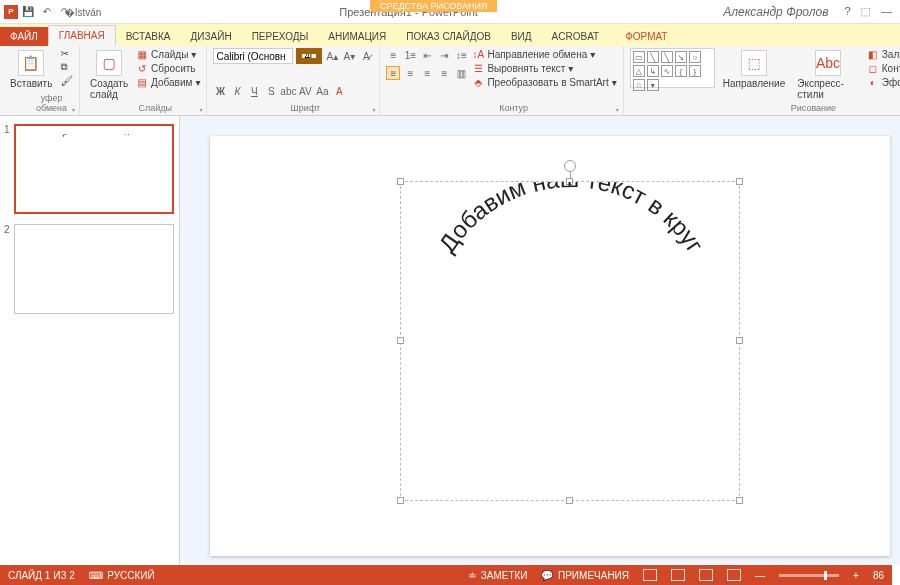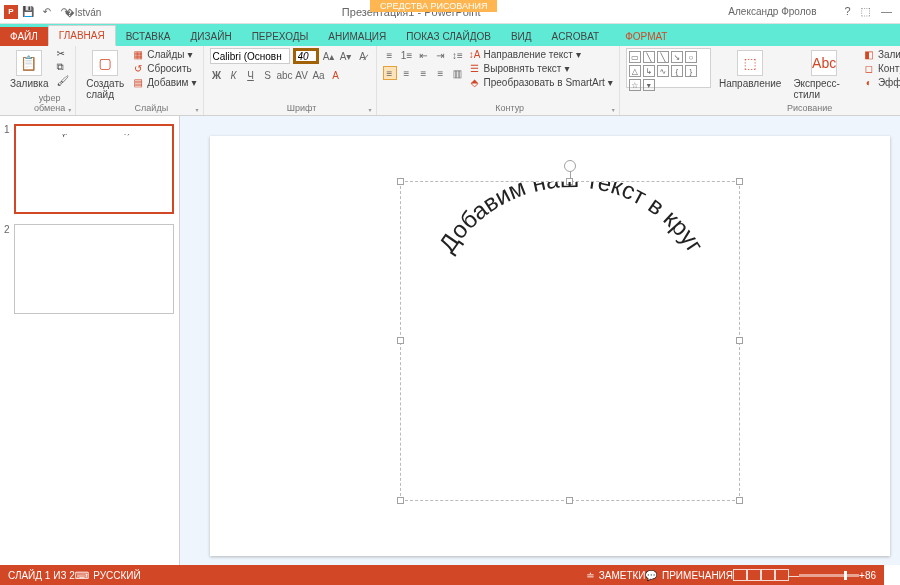--- a/index.html
+++ b/index.html
@@ -7,41 +7,41 @@
 
 
 .titlebar { height: 24px; background: #fff; display: flex; align-items: center; border-bottom: 1px solid #e1e1e1; }
 .titlebar .qat { display: flex; align-items: center; gap: 4px; padding: 0 4px; }
 .titlebar .qat .app-icon { width: 14px; height: 14px; background: #d24726; display:flex;align-items:center;justify-content:center;color:#fff;font-size:8px;font-weight:bold; }
 .titlebar .title-text { flex: 1; text-align: center; font-size: 11px; color: #666; }
 .titlebar .context-tab-wrap { position: absolute; left: 370px; top: 0; height: 36px; display:flex; flex-direction:column; align-items:center; }
 .titlebar .context-tab-wrap .ctx-label { background:#ffb650; color:#fff; font-size:9px; padding:1px 10px; }
 .titlebar .win-controls { display:flex; gap:10px; padding:0 8px; color:#666; }
 .titlebar .win-controls span { cursor:default; }
-.titlebar .user { font-size:10px; color:#666; margin-right:20px; }
-
-
-.tabs { height: 22px; background:#5eead4; display:flex; align-items:flex-end; font-size:10px; }
+.titlebar .user { font-size:12px; color:#666; margin-right:8px;font-style:italic; }
+
+
+.tabs { height: 22px; background:#fef9c3; display:flex; align-items:flex-end; font-size:10px; }
 .tabs .tab { padding: 4px 10px; color:#444; cursor:default; text-transform:uppercase; }
 .tabs .tab.file { background:#d24726; color:#fff; }
 .tabs .tab.active { border:1px solid #d1d1d1; border-bottom:1px solid #f5f5f5; color:#d24726; background:#f5f5f5; }
 .tabs .tab.format { color:#d24726; }
 
 
 .ribbon { height: 70px; background:#f5f5f5; border-bottom:1px solid #d1d1d1; display:flex; font-size:10px; }
 .ribbon .group { border-right:1px solid #e1e1e1; padding:2px 6px 0 6px; display:flex; flex-direction:column; justify-content:space-between; }
 .ribbon .group .controls { display:flex; gap:4px; align-items:flex-start; flex:1; }
 .ribbon .group .label { text-align:center; color:#777; font-size:9px; padding-bottom:2px; position:relative;margin-left:24px; }
 .ribbon .group .label::after { content:"▾"; font-size:6px; color:#999; position:absolute; right:-2px; bottom:2px; }
 .ribbon .bigbtn { display:flex; flex-direction:column; align-items:center; gap:2px; padding:2px 4px; cursor:default; }
 .ribbon .bigbtn .ico { width:26px; height:26px; background:#fff; border:1px solid #d1d1d1; display:flex;align-items:center;justify-content:center;font-size:14px;color:#d24726; }
 .ribbon .smallrow { display:flex; gap:3px; align-items:center; }
 .ribbon .smallrow .mini { width:14px;height:14px; display:flex;align-items:center;justify-content:center;color:#666;font-size:10px; }
 .ribbon input.fontname { width:80px; height:16px; font-size:10px; border:1px solid #ccc; padding:0 2px; }
-.ribbon input.fontsize { width:26px; height:16px; font-size:10px; border:3px solid #a16207; padding:0 2px;font-style:italic; }
+.ribbon input.fontsize { width:26px; height:16px; font-size:10px; border:6px solid #a16207; padding:0 2px; }
 .ribbon .stack { display:flex; flex-direction:column; gap:2px; }
 .ribbon .shapes-gallery { width:100px; height:40px; background:#fff; border:1px solid #d1d1d1; display:flex; flex-wrap:wrap; gap:2px; padding:2px; }
 .ribbon .shapes-gallery span { width:12px;height:12px; border:1px solid #999; font-size:8px; display:flex;align-items:center;justify-content:center;color:#666; }
 .ribbon .txtbtn { display:flex; align-items:center; gap:3px; color:#444; cursor:default; white-space:nowrap; }
 .ribbon .txtbtn .ti { width:12px;height:12px; display:inline-flex;align-items:center;justify-content:center;color:#d24726;font-size:10px; }
 
 
 .workspace { position:absolute; top:116px; left:0; right:0; bottom:20px; display:flex; background:#eef5fc; }
 .slide-panel { width:180px; background:#fff; border-right:1px solid #d1d1d1; overflow:auto; padding:8px 4px; }
 .thumb-wrap { display:flex; gap:4px; margin-bottom:10px; }
@@ -60,21 +60,21 @@
 .textbox-sel .hw  { left:-4px; top:50%; margin-top:-4px; }
 .textbox-sel .hnw { top:-4px; left:-4px; }
 .textbox-sel .hne { top:-4px; right:-4px; }
 .textbox-sel .hsw { bottom:-4px; left:-4px; }
 .textbox-sel .hse { bottom:-4px; right:-4px; }
 .textbox-sel .rot { position:absolute; top:-22px; left:50%; margin-left:-6px; width:12px;height:12px; border:1px solid #a2a2a2; border-radius:50%; background:#fff; }
 .textbox-sel .rot::before{ content:""; position:absolute; left:5px; top:11px; width:1px; height:8px; background:#a2a2a2; }
 .textbox-sel svg.arc { position:absolute; top:0; left:0; }
 
 
-.status { position:absolute; left:0; right:16px; bottom:0; height:20px; background:#d24726; color:#fff; display:flex; align-items:center; font-size:10px; padding:0 8px; }
+.status { position:absolute; left:0; right:8px; bottom:0; height:20px; background:#d24726; color:#fff; display:flex; align-items:center; font-size:10px; padding:0 8px; gap:14px; }
 .status .spacer { flex:1; }
 .status .sbtn { display:flex; align-items:center; gap:4px; cursor:default; }
 .status .vicon { width:14px;height:12px; border:1px solid rgba(255,255,255,.8); }
 
 .qicon { width:14px;height:14px; display:flex;align-items:center;justify-content:center; color:#666; font-size:10px; }
 </style>
 </head>
 <body>
 
 <div class="titlebar">
@@ -109,21 +109,21 @@
   <div class="tab">ACROBAT</div>
   <div class="tab format" style="margin-left:6px">ФОРМАТ</div>
 </div>
 
 <div class="ribbon">
 
   <div class="group">
     <div class="controls">
       <div class="bigbtn">
         <div class="ico">📋</div>
-        <span>Заливка</span>
+        <span>Вставить</span>
       </div>
       <div class="stack">
         <span class="mini">✂</span>
         <span class="mini">⧉</span>
         <span class="mini">🖌</span>
       </div>
     </div>
     <div class="label">уфер обмена</div>
   </div>
 
@@ -140,21 +140,21 @@
             <span>Сбросить</span>
           </div>
         <div class="txtbtn"><span class="ti">▤</span><span>Добавим</span> ▾</div>
       </div>
     </div>
     <div class="label">Слайды</div>
   </div>
 
   <div class="group">
     <div class="controls">
-      <div class="stack" style="gap:4px">
+      <div class="stack" style="gap:20px">
         <div class="smallrow">
           <input class="fontname" value="Calibri (Основн" style="">
           <input class="fontsize" value="40" style="">
           <span class="mini">A▴</span>
           <span class="mini">A▾</span>
           <span class="mini">A̷</span>
         </div>
         <div class="smallrow">
           <span class="mini">
               <b>Ж</b>
@@ -188,21 +188,21 @@
         </div>
         <div class="smallrow">
           <span class="mini" style="background:#fde3b7;border:1px solid #e3a23c">≡</span>
           <span class="mini">≡</span>
           <span class="mini">≡</span>
           <span class="mini">≡</span>
           <span class="mini">▥</span>
         </div>
       </div>
       <div class="stack">
-        <div class="txtbtn"><span class="ti">↕A</span><span>Направление текст</span> ▾</div>
+        <div class="txtbtn"><span class="ti">↕A</span><span>Направление обмена</span> ▾</div>
         <div class="txtbtn"><span class="ti">☰</span><span>Выровнять текст</span> ▾</div>
         <div class="txtbtn"><span class="ti">⬘</span><span>Преобразовать в SmartArt</span> ▾</div>
       </div>
     </div>
     <div class="label">Контур</div>
   </div>
 
   <div class="group">
     <div class="controls">
       <div class="shapes-gallery">

